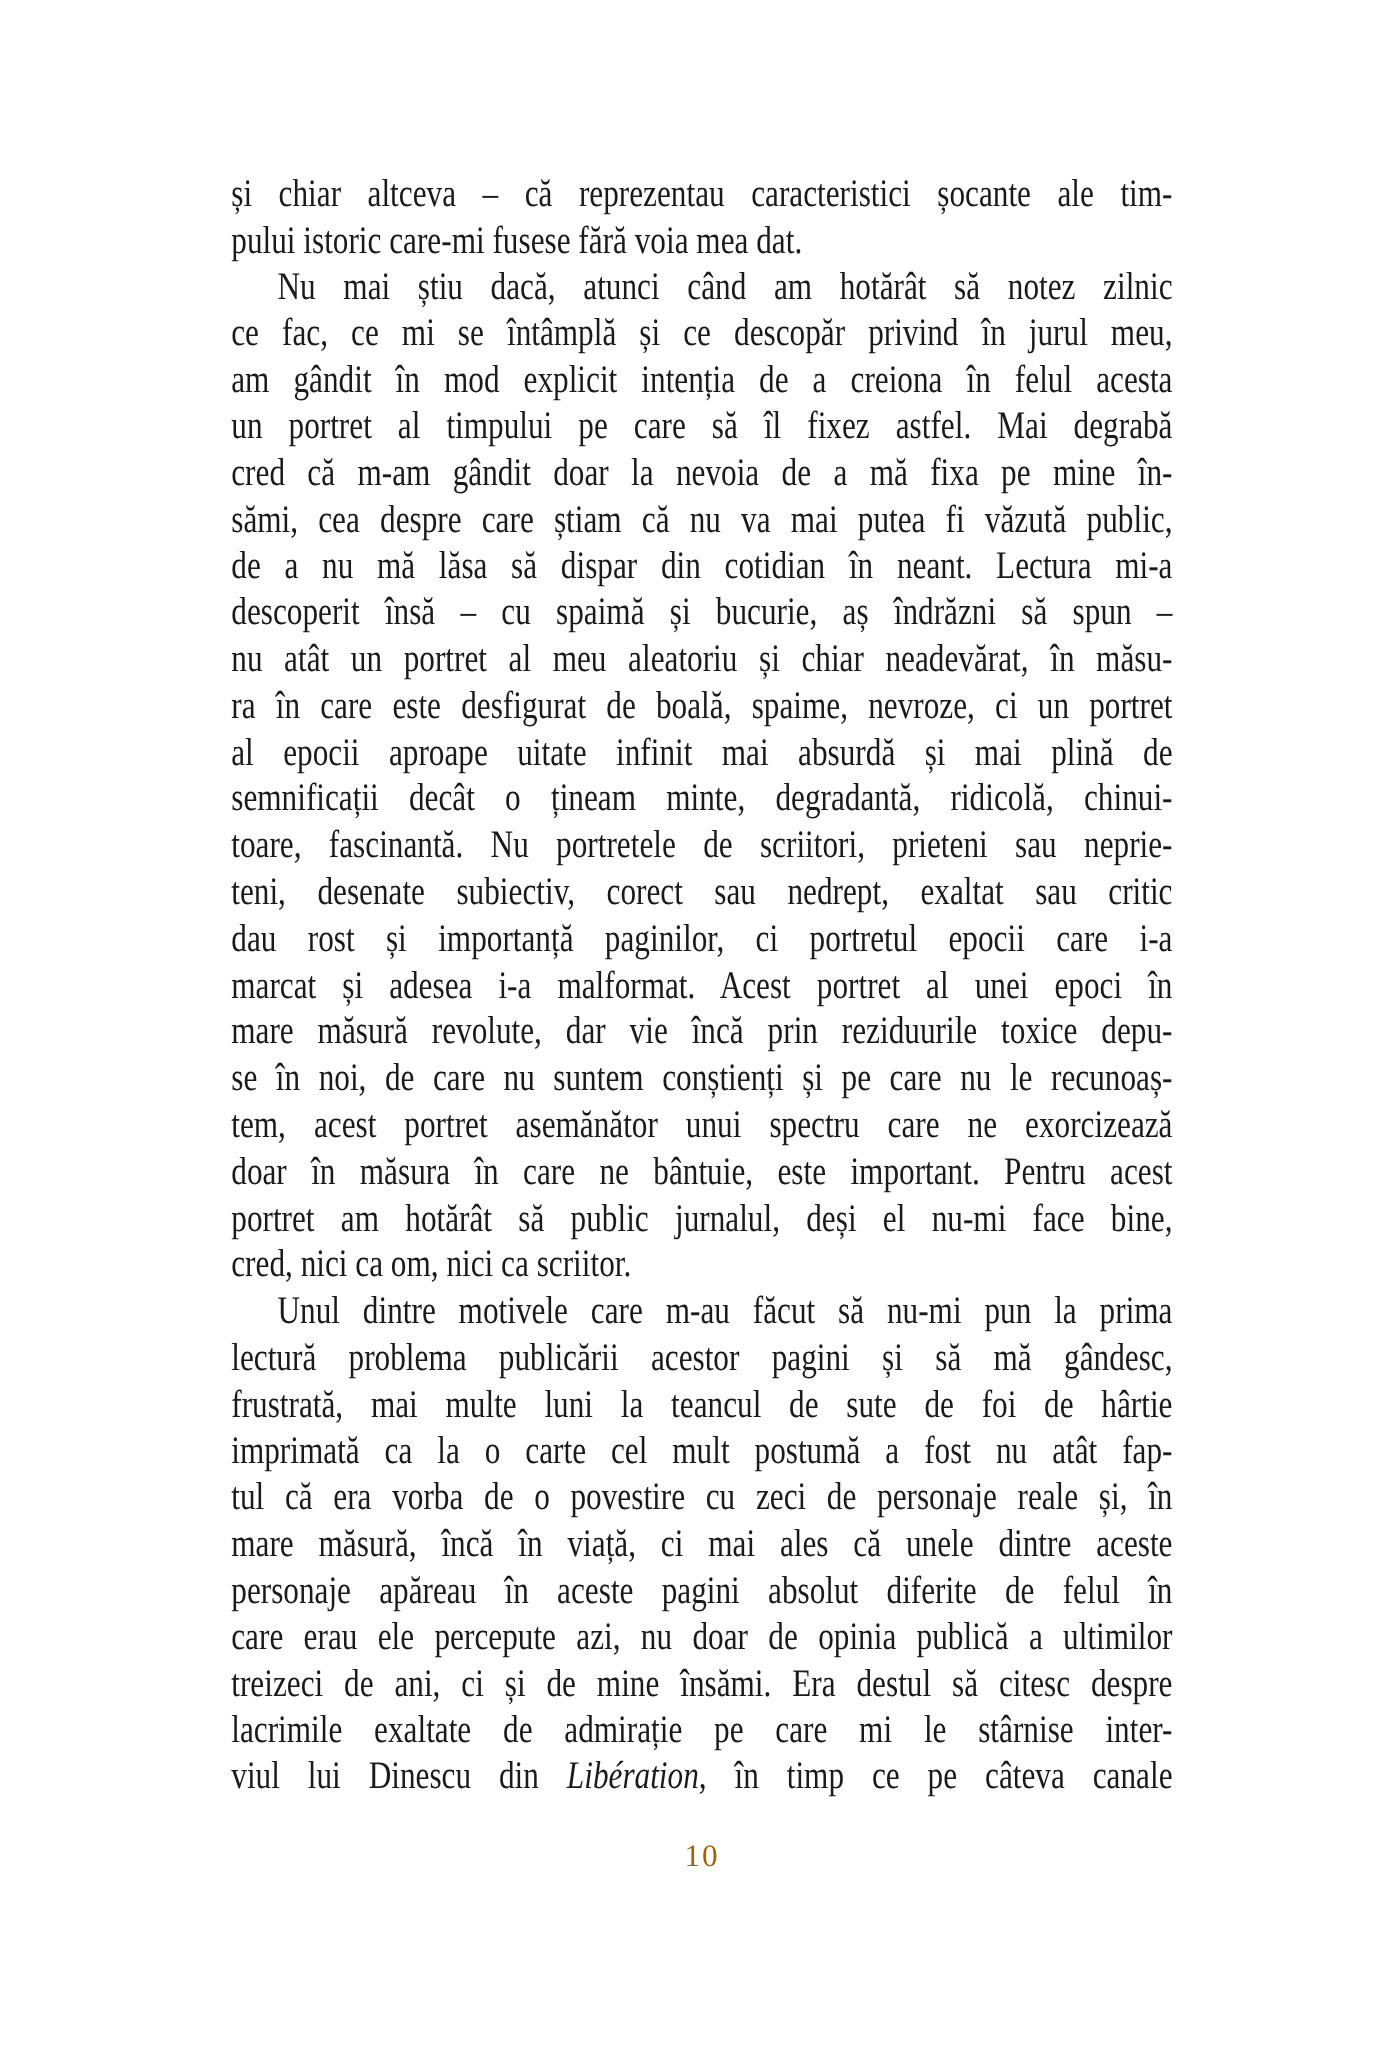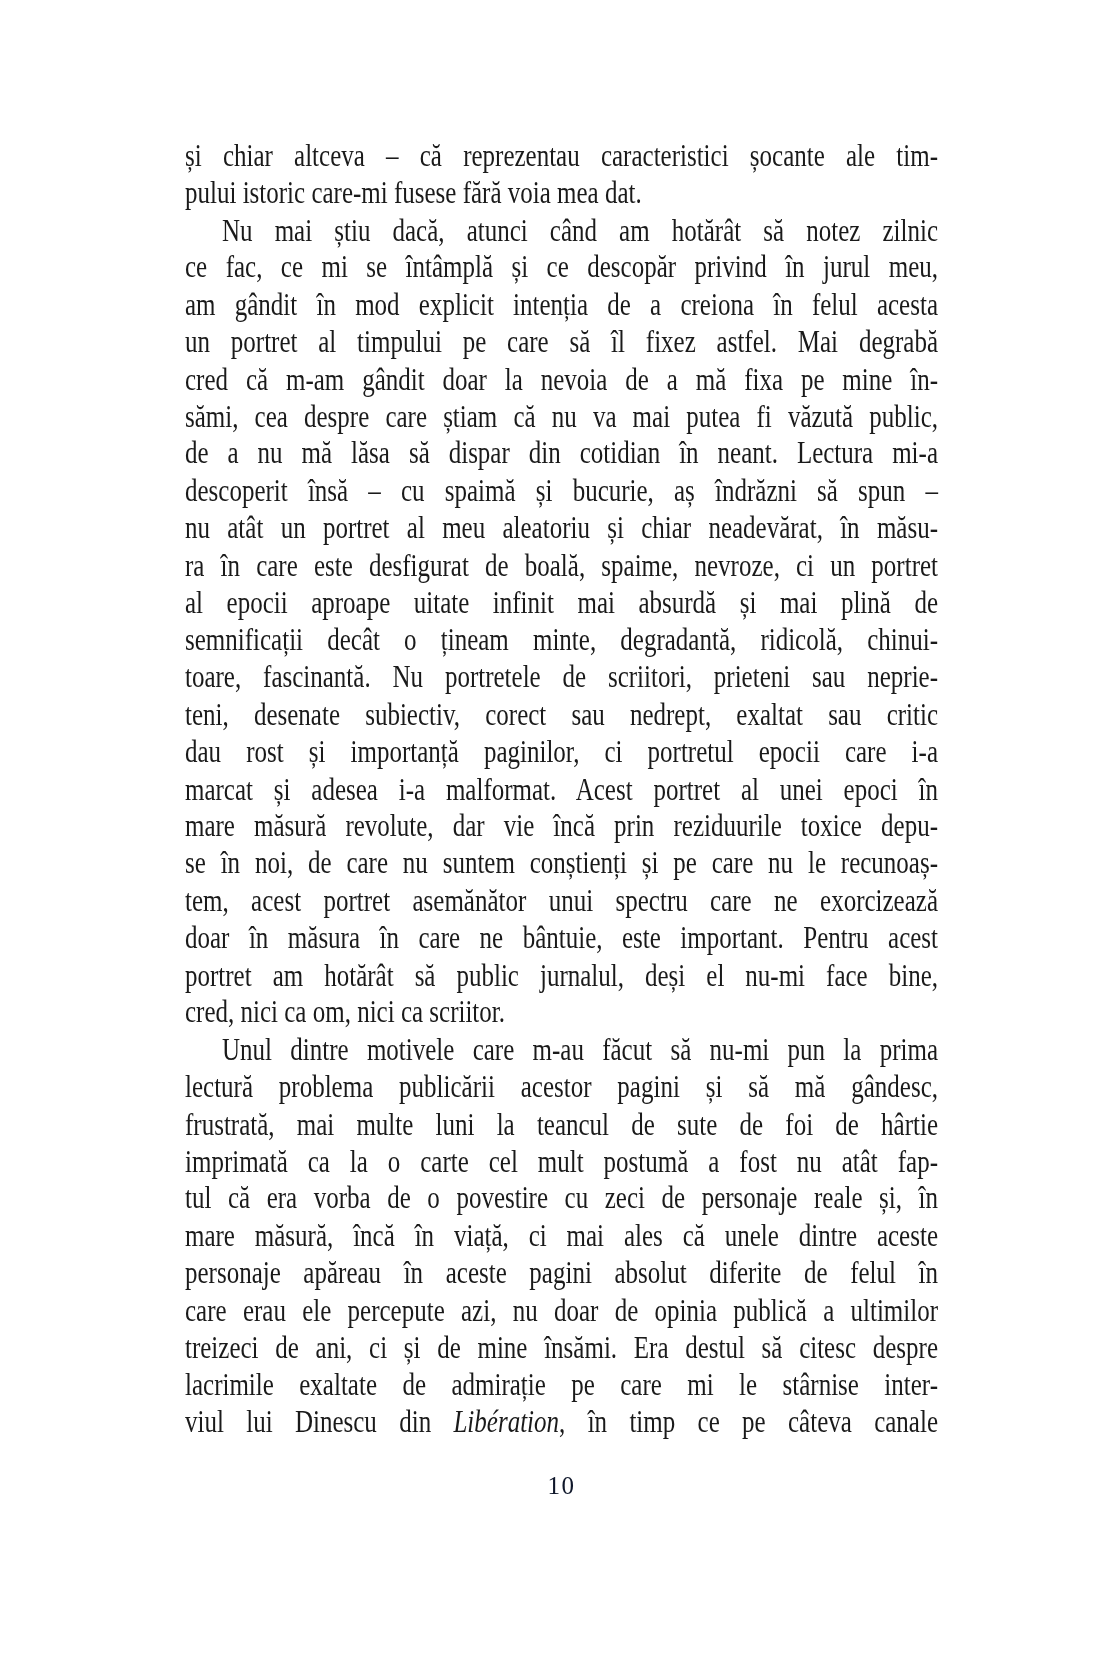--- a/index.html
+++ b/index.html
@@ -47,21 +47,21 @@
     font-style: italic;
   }
   .page-number {
     position: absolute;
     left: 185px;
     top: 1472px;
     width: 753px;
     text-align: center;
     font-size: 25px;
     letter-spacing: 1.5px;
-    color: #0f172a;
+    color: #a16207;
     font-variant-numeric: oldstyle-nums;
     font-feature-settings: "onum" 1;
   }
 </style>
 </head>
 <body>
 
 <div class="page">
   <div class="body-text">
       <div class="line j"><span>și chiar altceva – că reprezentau caracteristici șocante ale tim-</span></div>

